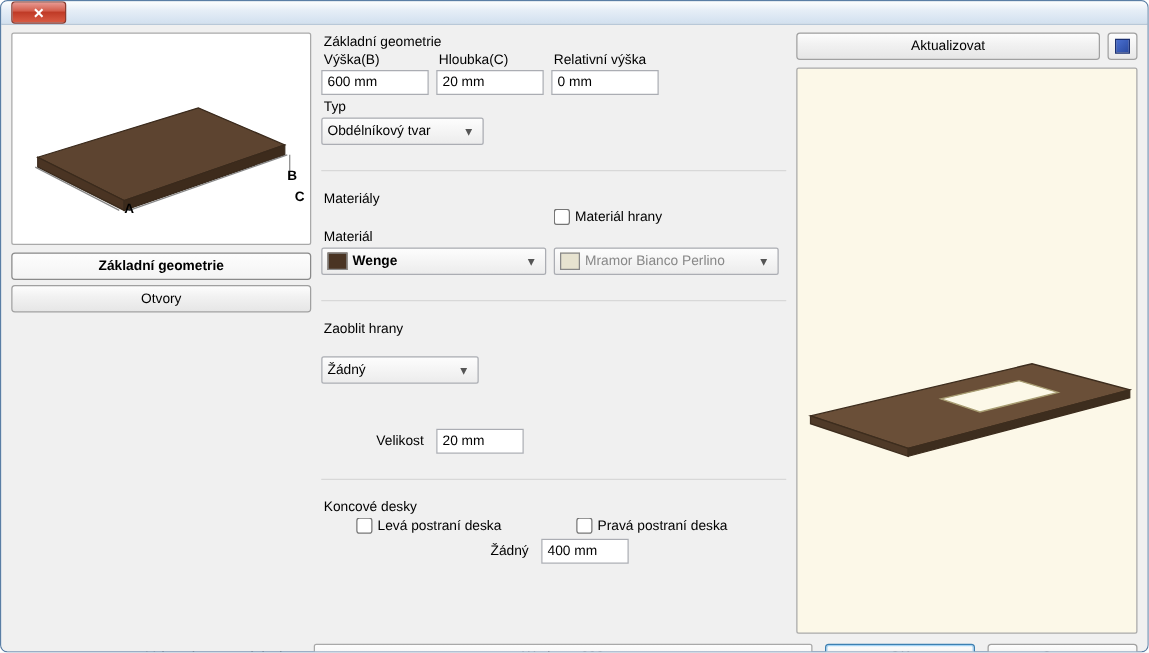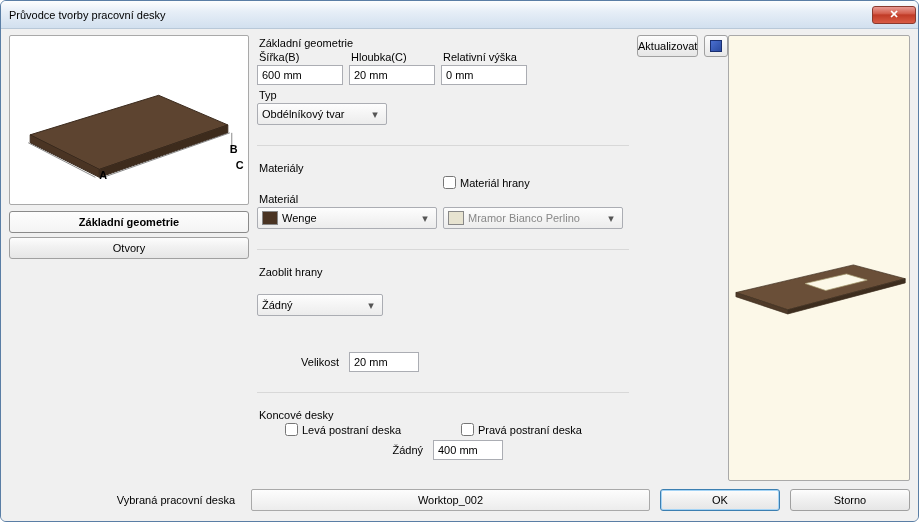--- a/index.html
+++ b/index.html
@@ -5,21 +5,21 @@
   * { box-sizing: border-box; font-family: "Segoe UI", Tahoma, sans-serif; font-size: 11px; }
   body { margin: 0; background: #fff; }
   .window { width: 919px; height: 522px; border: 1px solid #5a7ea5; border-radius: 6px; overflow: hidden; background: #f0f0f0; display: flex; flex-direction: column; box-shadow: 0 0 0 1px #cde inset;}
   .titlebar { height: 28px; background: linear-gradient(#fdfefe, #e6eef7 40%, #d2e0ef); display: flex; align-items: center; padding: 0 2px 0 8px; border-bottom: 1px solid #b8c8d8;}
   .titlebar .title { flex: 1; color: #000; }
   .close-btn { width: 44px; height: 18px; background: linear-gradient(#e89a93,#d4604f 40%,#c03b27 50%,#d95b44); border: 1px solid #8a3a2e; border-radius: 3px; display: flex; align-items: center; justify-content: center; color: #fff; font-weight: bold; font-size: 10px; cursor: default;}
   .body { flex: 1; display: flex; flex-direction: column; padding: 6px 8px 8px 8px; gap: 6px; background: #f0f0f0;}
   .main { flex: 1; display: flex; gap: 8px; min-height: 0;}
   .col-left { width: 240px; display: flex; flex-direction: column; }
   .col-mid  { width: 372px; display: flex; flex-direction: column; }
-  .col-right{ flex: 1; display: flex; flex-direction: row; }
+  .col-right{ flex: 1; display: flex; flex-direction: column; }
 
   .preview-box { border: 1px solid #a9a9a9; background: #fff; height: 170px; border-radius: 2px; position: relative; overflow: hidden;}
   .btn { height: 22px; border: 1px solid #a0a0a0; background: linear-gradient(#fdfdfd,#f2f2f2 40%,#e6e6e6); border-radius: 3px; display: flex; align-items: center; justify-content: center; cursor: default; }
   .btn.selected { background: linear-gradient(#fdfdfd,#f4f4f4); border-color:#8a8a8a; font-weight: bold;}
   .left-btns { margin-top: 6px; display: flex; flex-direction: column; gap: 4px;}
 
   .section-title { color: #000; margin: 2px 0 2px 2px; }
   .hr { border: none; border-top: 1px solid #d8d8d8; margin: 0 0 6px 0;}
   fieldset.group { border: none; padding: 0 0 8px 0; margin: 0;}
   .row { display: flex; gap: 6px; align-items: flex-end; margin-bottom: 4px;}
@@ -44,21 +44,20 @@
   .footer .label { width: 232px; text-align:right; padding-right:6px;}
   .footer .selected-field { flex:1; height:22px; border:1px solid #a9a9a9; background:linear-gradient(#fdfdfd,#ececec); border-radius:2px; display:flex; align-items:center; justify-content:center;}
   .footer .btn { width:120px;}
   .footer .btn.ok { border-color:#3c7fb1; box-shadow: 0 0 0 1px #a3d3f5 inset;}
 </style>
 </head>
 <body>
 
 <div class="window">
   <div class="titlebar">
-    <span class="title">Průvodce tvorby pracovní desky</span>
     <div class="close-btn">
       <span>✕</span>
     </div>
   </div>
 
   <div class="body">
     <div class="main">
 
       <div class="col-left">
         <div class="preview-box">
@@ -84,21 +83,21 @@
         </div>
       </div>
 
       <div class="col-mid">
         <div class="mid-inner">
 
           <fieldset class="group">
             <div class="section-title">Základní geometrie</div>
             <div class="row">
               <div class="field" style="width:86px">
-                <label>Šířka(B)</label>
+                <label>Výška(B)</label>
                 <input class="txt" value="600 mm" style="">
               </div>
               <div class="field" style="width:86px">
                 <label>Hloubka(C)</label>
                 <input class="txt" value="20 mm" style="">
               </div>
               <div class="field" style="width:86px">
                 <label>Relativní výška</label>
                 <input class="txt" value="0 mm" style="">
               </div>
@@ -114,21 +113,21 @@
             </div>
           </fieldset>
           <hr class="hr">
 
           <fieldset class="group">
             <div class="section-title">Materiály</div>
             <div class="row" style="align-items:flex-end;">
               <div class="field" style="width:180px">
                 <label>Materiál</label>
                 <div class="combo">
-                  <span style="display:flex;align-items:center;gap:4px;">
+                  <span style="display:flex;align-items:center;gap:4px;font-weight:bold;">
                     <span class="swatch" style="background:#4a3423;"></span>
                     <span>Wenge</span>
                   </span>
                   <span class="arrow">▾</span>
                 </div>
               </div>
               <div class="field" style="width:180px">
                 <div class="chk" style="margin-bottom:18px;">
                   <input type="checkbox" style="">
                   <span>Materiál hrany</span>

